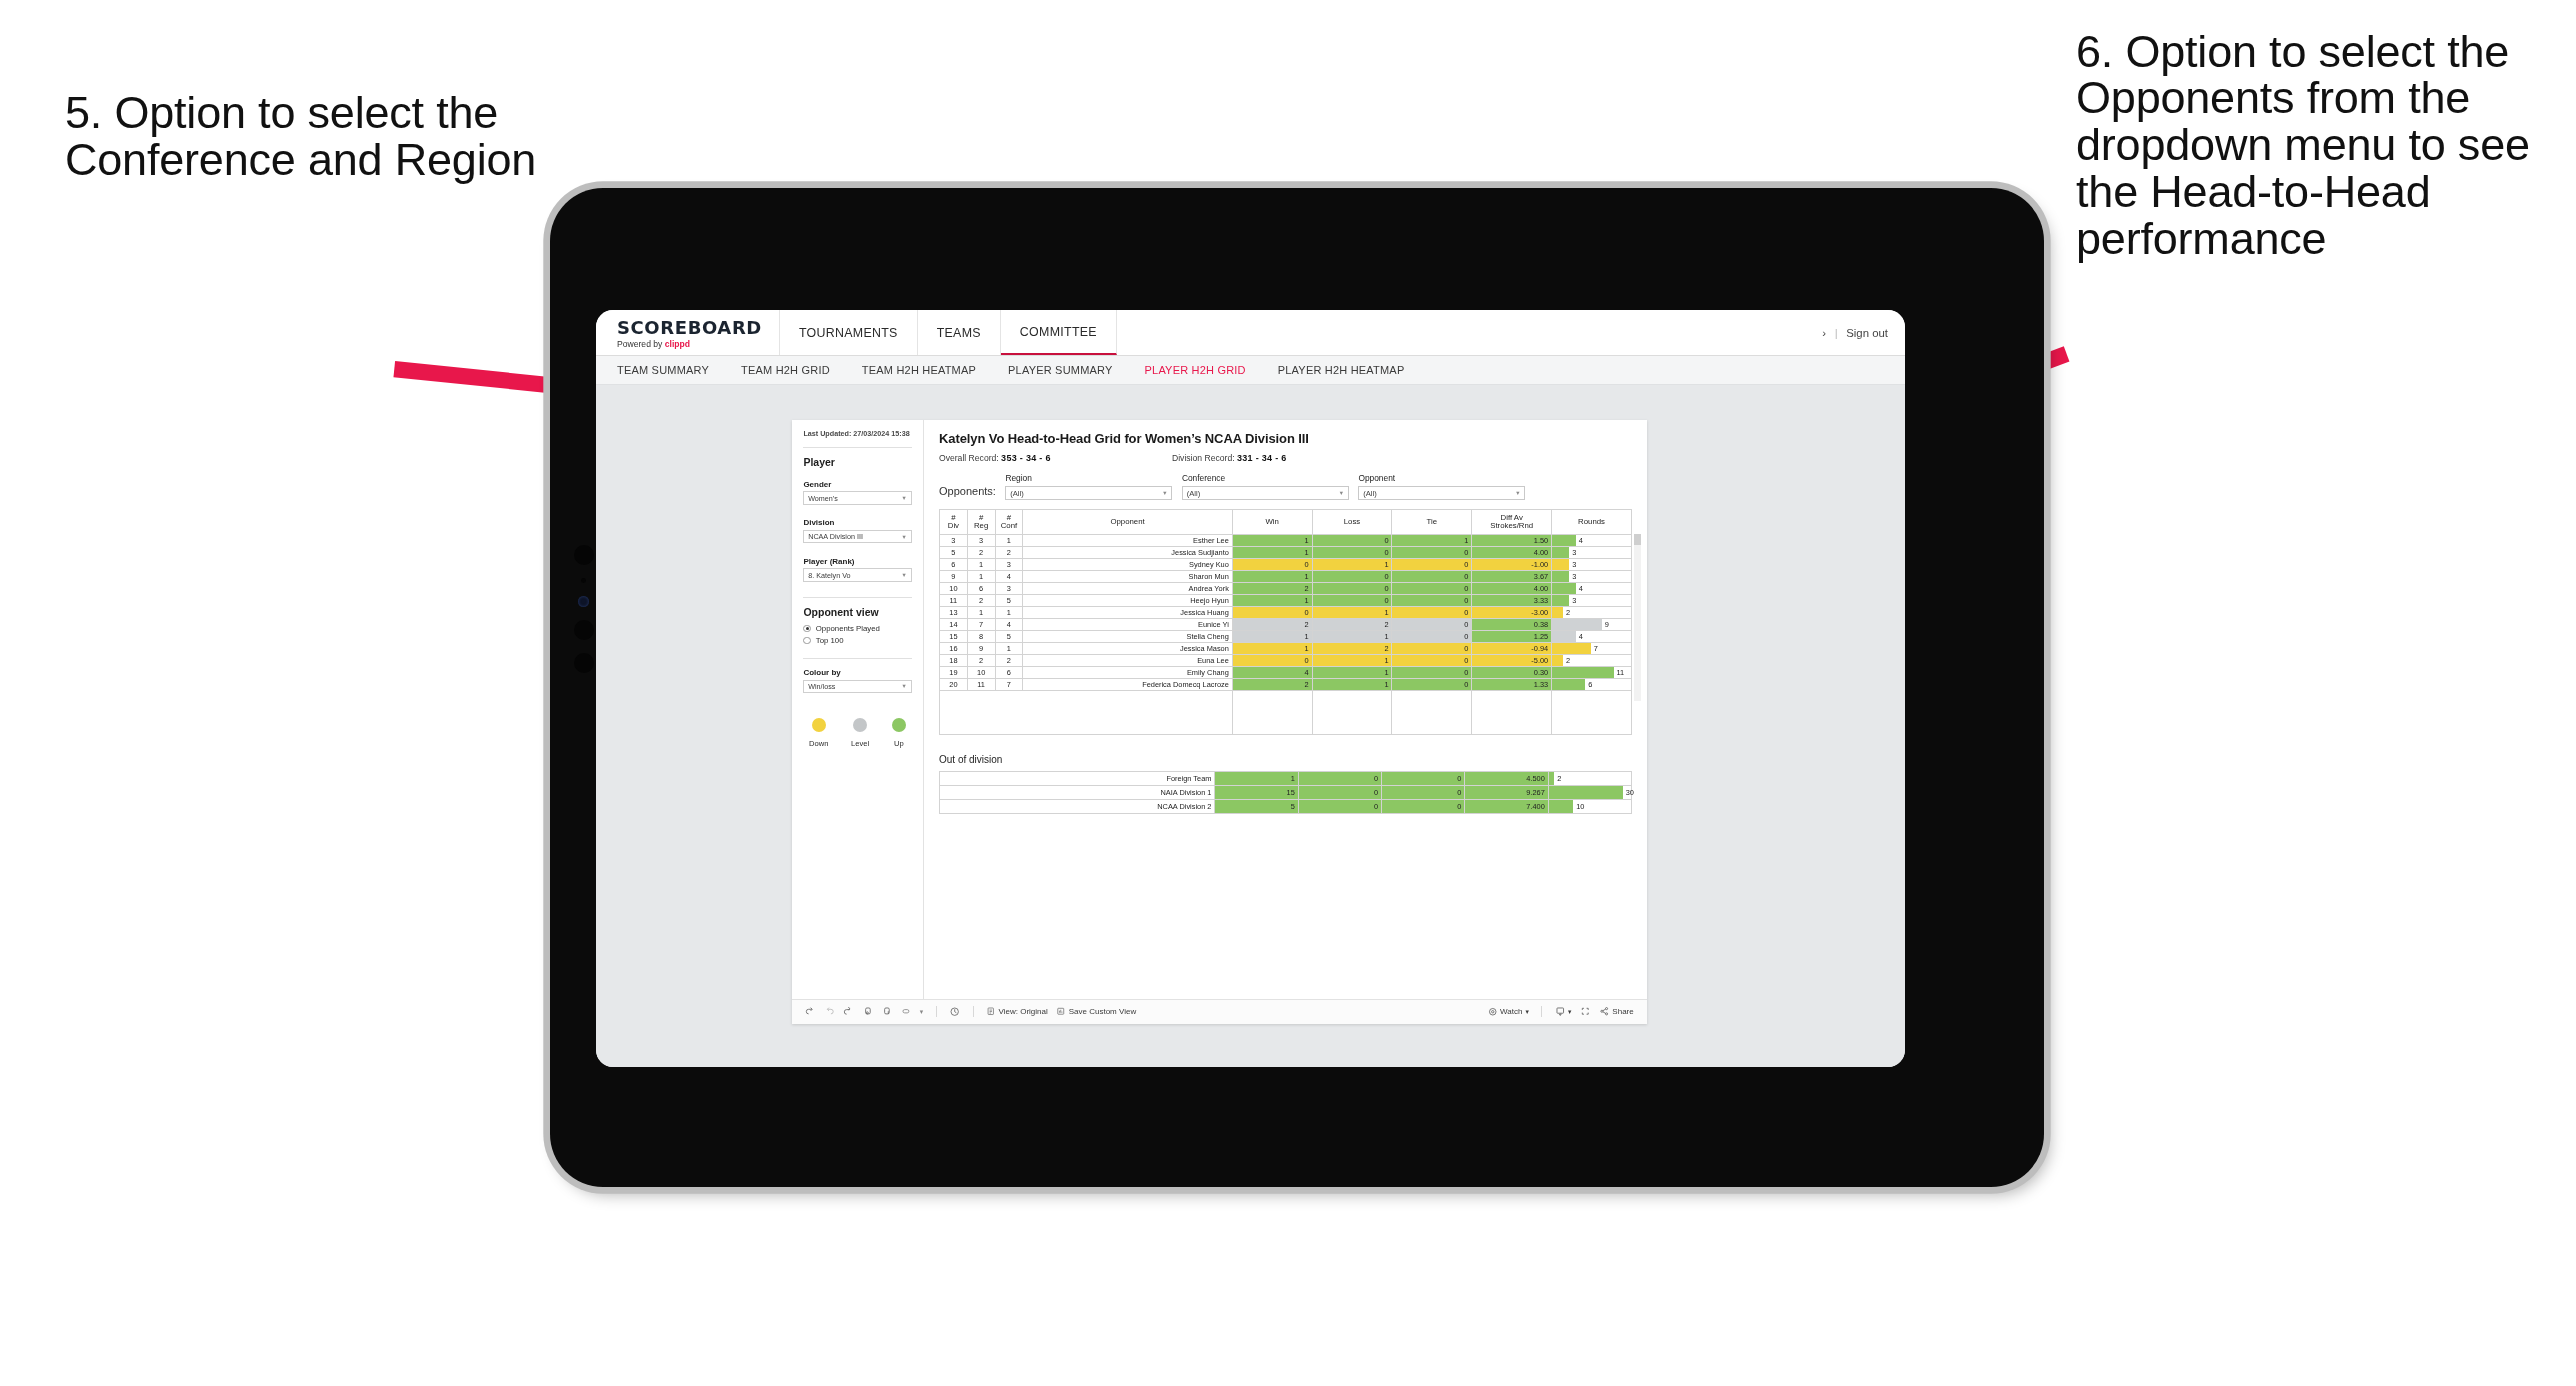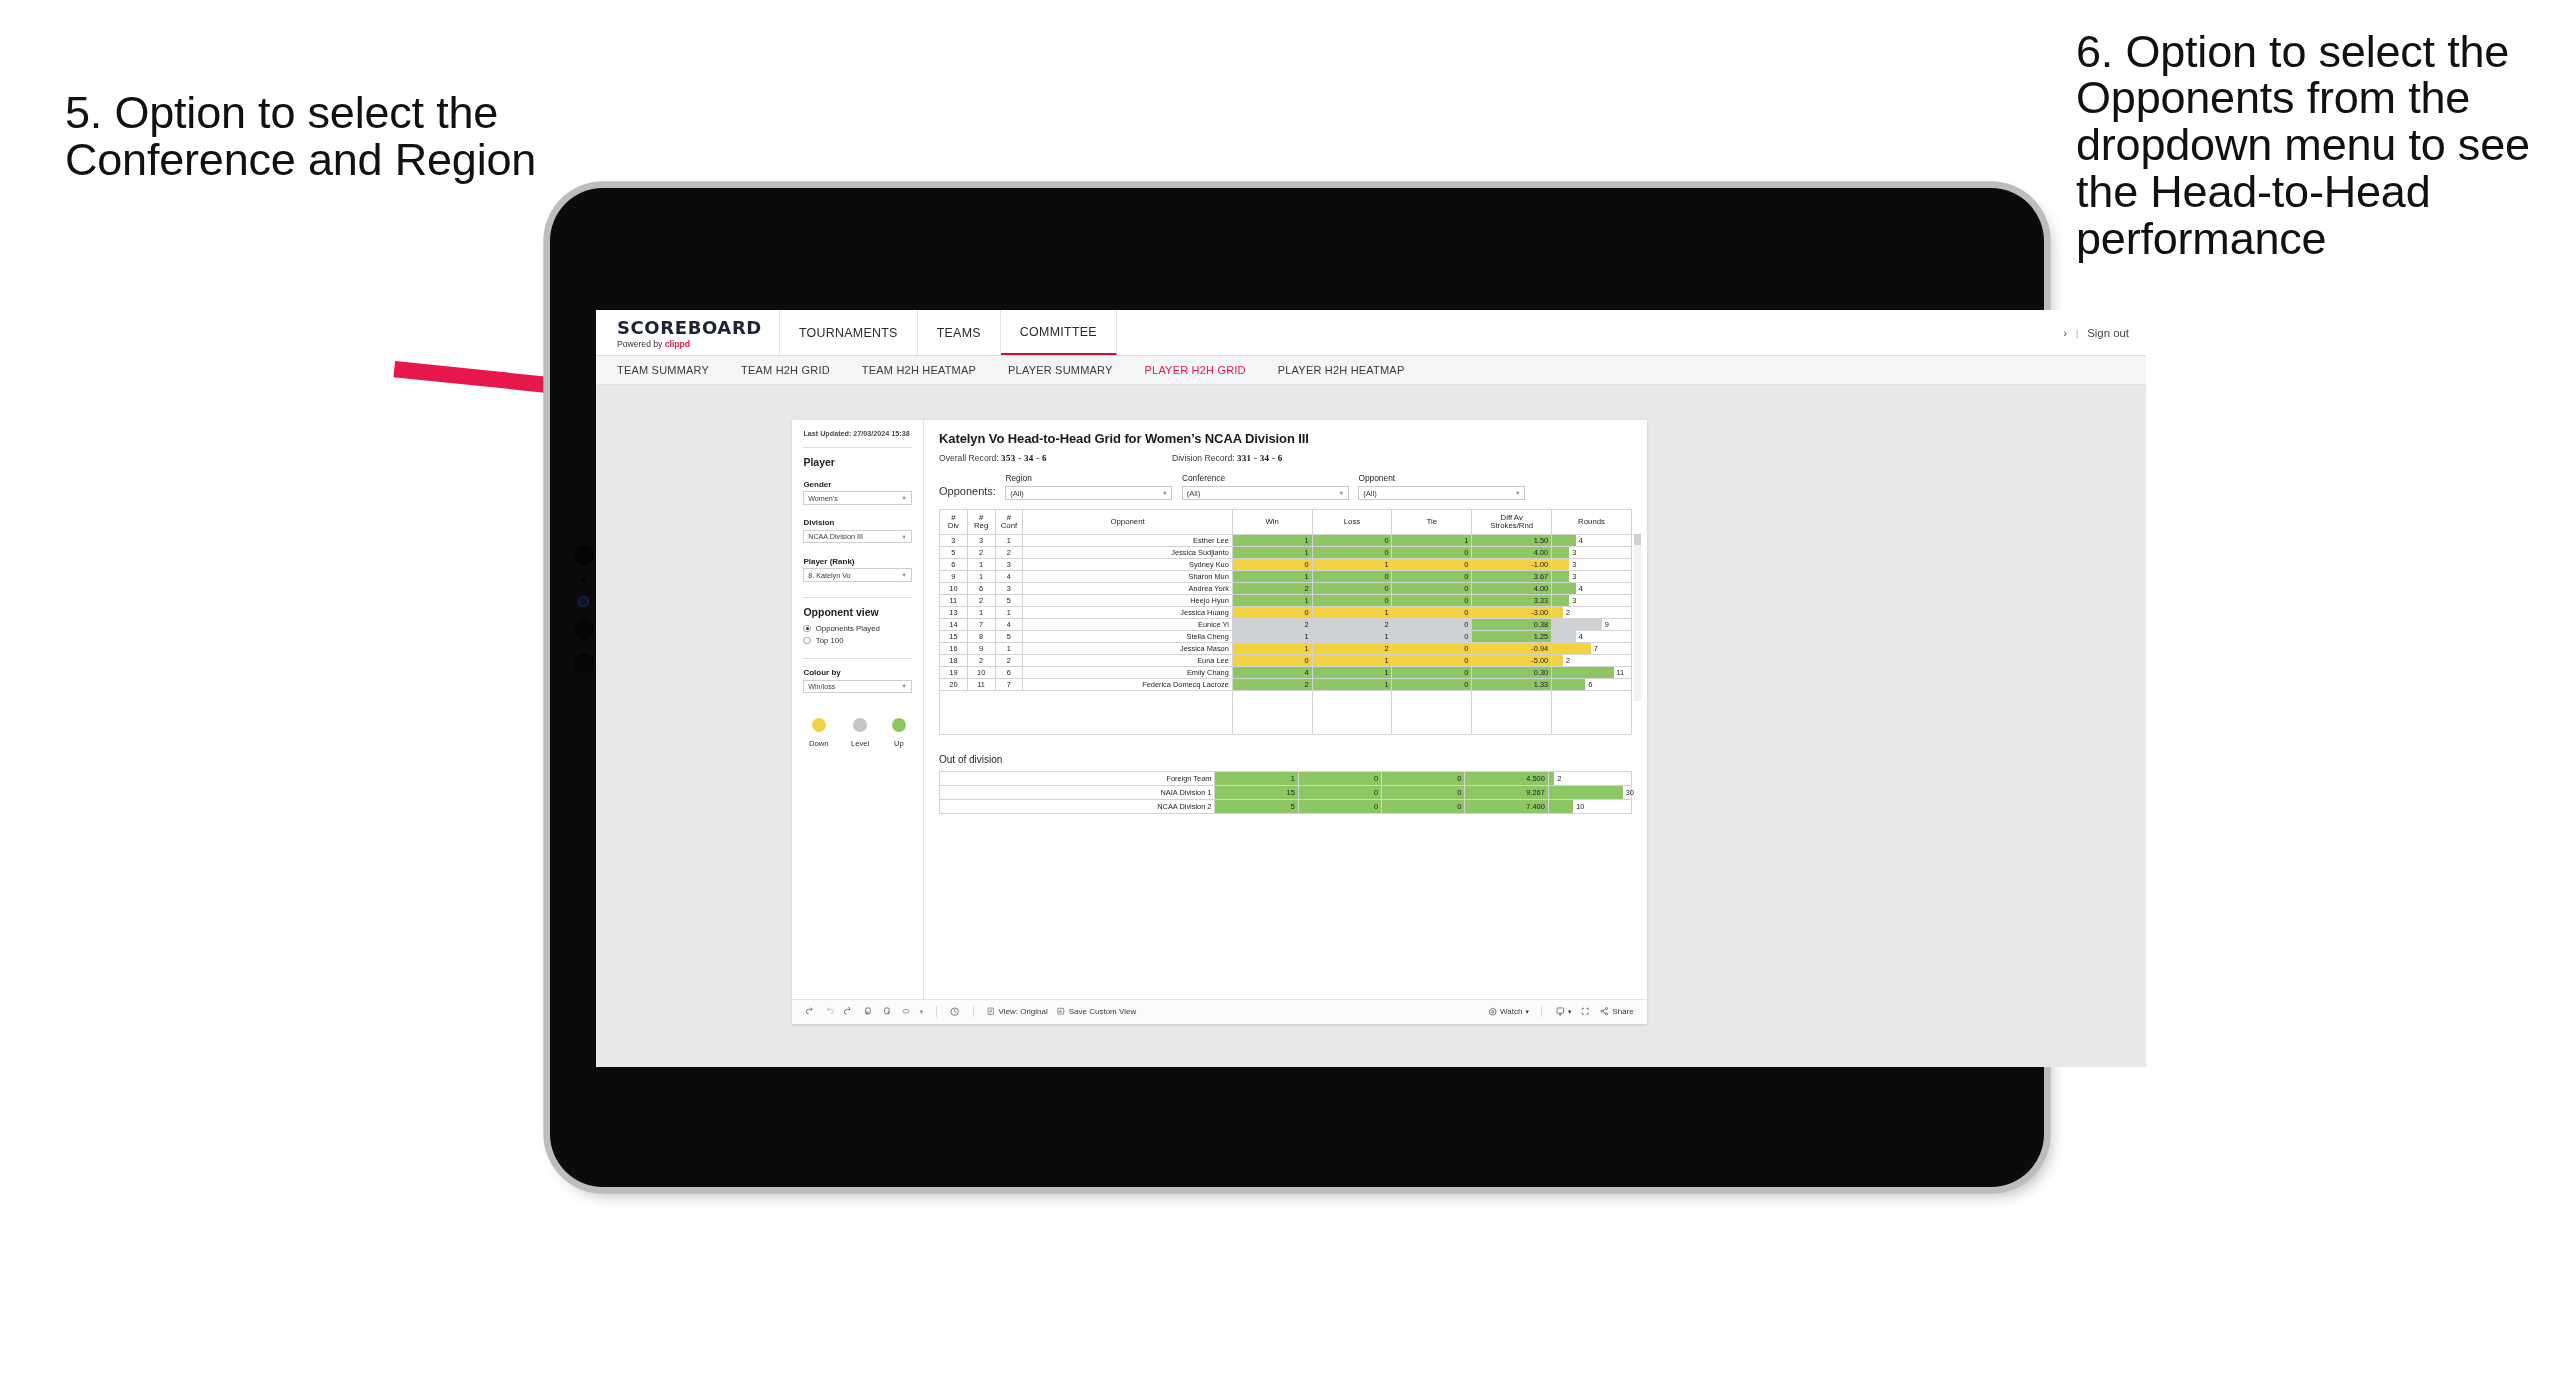--- a/index.html
+++ b/index.html
@@ -38,23 +38,24 @@
   #bezel-cams { position: absolute; left: 21px; top: 357px; width: 25px; }
   .cam { border-radius: 50%; background: #050505; margin: 0 auto; }
   .cam.big { width: 20px; height: 20px; margin-bottom: 13.3px; }
   .cam.tiny { width: 4.8px; height: 4.8px; margin-bottom: 13.3px; }
   .cam.lens { width: 10.5px; height: 10.5px; background: #0d1428; box-shadow: inset 0 0 2.9px #2a3d70; margin-bottom: 13.3px; }
 
   
   #screen {
     position: absolute;
     left: 46px; top: 122px;
-    width: 1550px; height: 757px;
+    width: 1309px; height: 757px;
     background: #e6e8ea;
     overflow: hidden;
+    border-radius: 17px;
   }
 
   
   #topnav {
     height: 46px; background: #ffffff;
     display: flex; align-items: stretch;
     border-bottom: 1px solid #dcdcdc;
   }
   .logo-block {
     padding: 5.7px 17px 3.8px 21px; display: flex; flex-direction: column; justify-content: center;
@@ -118,21 +119,21 @@
   .legend-row { display: flex; justify-content: space-between; padding: 0 5.7px; margin-top: 25px; }
   .legend-dot-wrap { text-align: center; }
   .legend-dot { width: 14.3px; height: 14.3px; border-radius: 50%; margin: 0 auto 6.7px auto; }
   .legend-txt { font-size: 7.6px; color: #2c2c2c; }
 
   
   #viz-main { flex: 1; padding: 11.4px 15px 0 15px; min-width: 0; position: relative; }
   .viz-title { font-size: 13px; font-weight: 700; color: #1a1a1a; letter-spacing: -0.1px; }
   .records { display: flex; margin-top: 6.7px; font-size: 8.6px; color: #3a3a3a; }
   .records .rec { width: 233px; }
-  .records b { font-weight: 700; color: #111; font-size: 9px; letter-spacing: 0.3px; font-family: Liberation Serif, serif; }
+  .records b { font-weight: 700; color: #111; font-size: 9px; letter-spacing: 0.3px; }
 
   .filters { display: flex; align-items: flex-end; margin-top: 10.5px; gap: 9.5px; }
   .filters-label { font-size: 11px; color: #333; padding-bottom: 2.9px; white-space: nowrap; }
   .filter-group { width: 167px; }
   .filter-label { font-size: 8.4px; color: #1d1d1d; margin-bottom: 2.9px; }
   .filter-select {
     height: 14.3px; border: 1px solid #c9c9c9; background: #fff; display: flex; align-items: center;
     justify-content: space-between; padding: 0 3.8px; font-size: 7.6px; color: #3b3b3b; cursor: pointer;
   }
 

